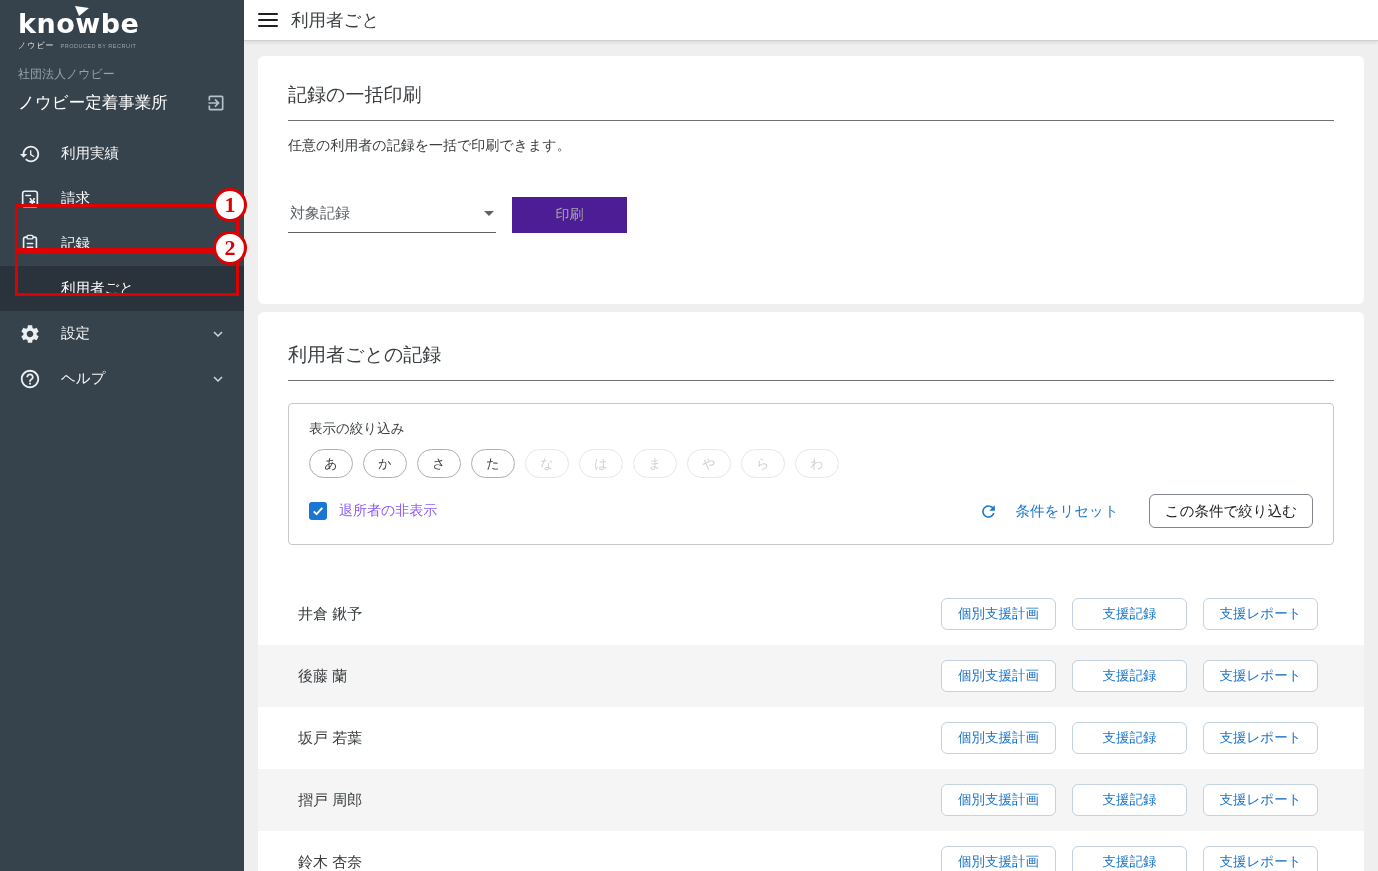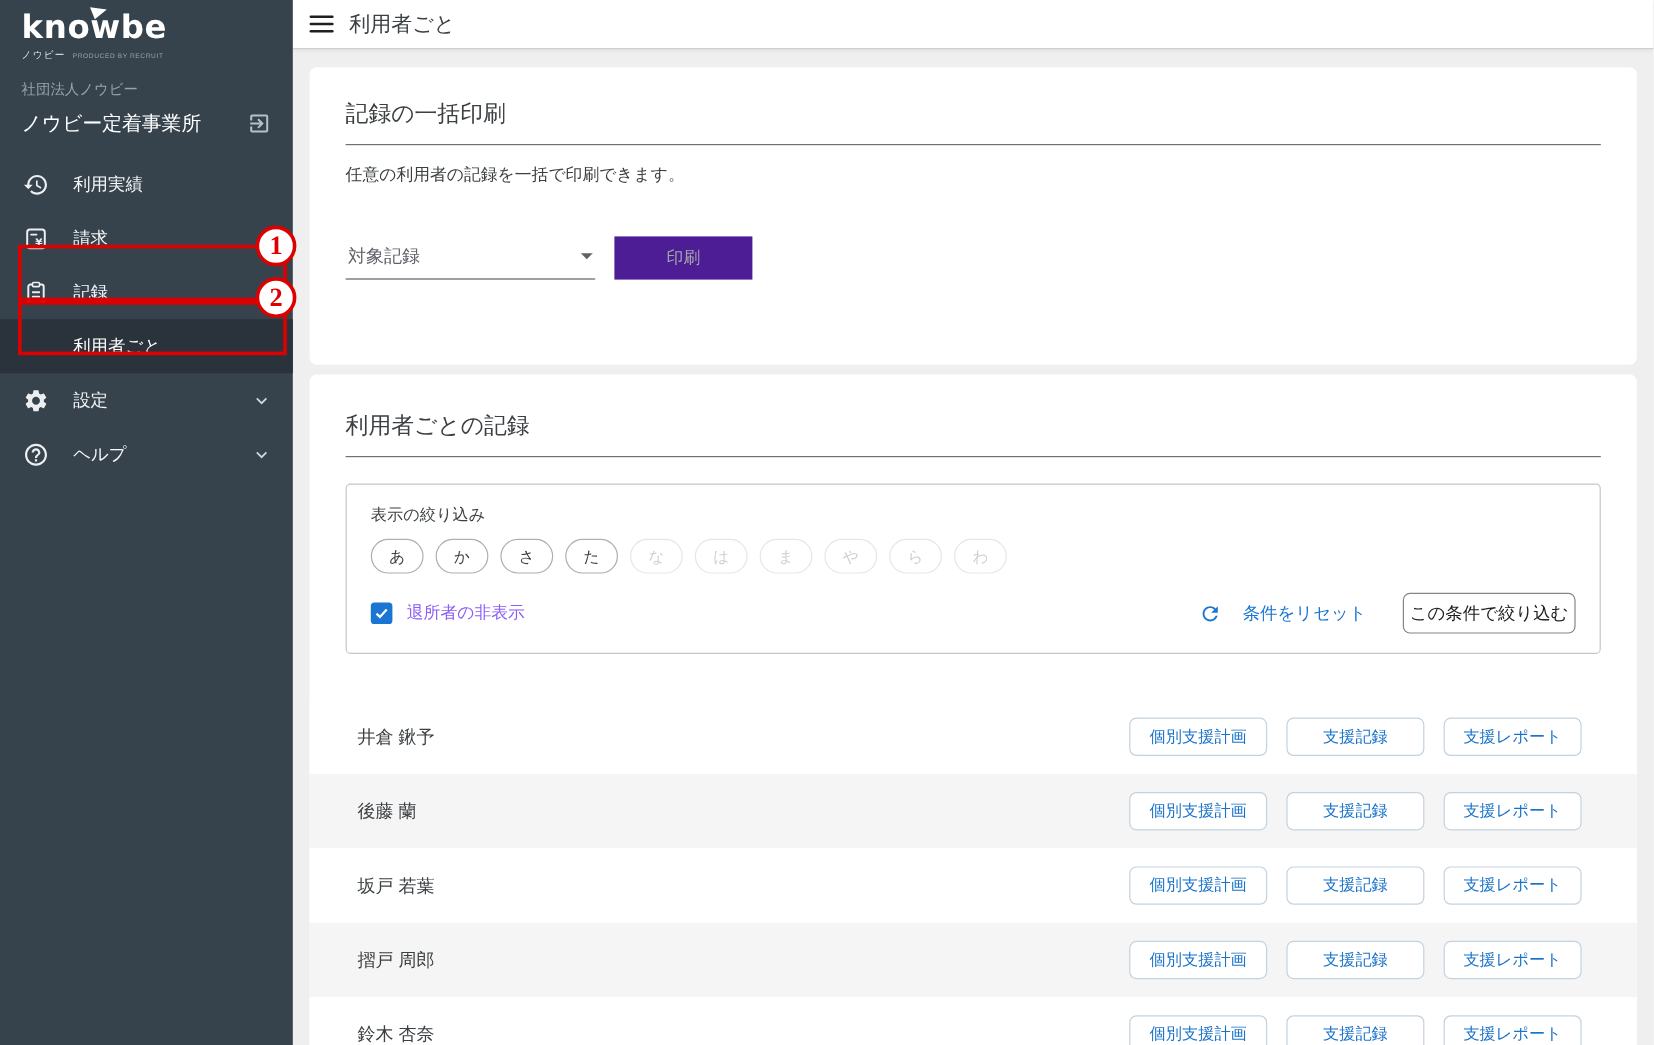--- a/index.html
+++ b/index.html
@@ -53,21 +53,21 @@
   .filter-box { margin:22px 30px 12px; border:1px solid #c7c7c7; border-radius:4px; padding:16px 20px; }
   .fb-heading { font-size:13.5px; color:#3c4043; }
   .fb-kana-label { margin-top:9px; font-size:13.5px; color:#3c4043; }
   .kana-row { display:flex; gap:10px; margin-top:11px; }
   .kana { width:44px; height:29px; border-radius:15px; border:1px solid #a9b0b6; background:#fff; display:flex; align-items:center; justify-content:center; font-size:13px; color:#3c4043; cursor:pointer; }
   .kana.off { border-color:#e4e7e9; color:#ccd1d5; }
   .fb-bottom { margin-top:16px; display:flex; align-items:center; }
   .checkbox { width:18px; height:18px; background:#1976d2; border-radius:3px; display:flex; align-items:center; justify-content:center; cursor:pointer; }
   .cb-label { margin-left:12px; font-size:14px; color:#8b5cf6; }
   .reset { margin-left:auto; display:flex; align-items:center; gap:18px; color:#1976d2; font-size:14.5px; cursor:pointer; }
-  .apply-btn { margin-left:30px; height:34px; padding:0 5px; background:#fff; border:1px solid #80868b; border-radius:6px; font-size:14.5px; color:#202124; font-family:inherit; cursor:pointer; }
+  .apply-btn { margin-left:30px; height:34px; padding:0 15px; background:#fff; border:1px solid #80868b; border-radius:6px; font-size:14.5px; color:#202124; font-family:inherit; cursor:pointer; }
 
   .user-list { margin-top:38px; }
   .user-row { height:62px; display:flex; align-items:center; padding:0 46px 0 40px; background:#fff; }
   .user-row.alt { background:#f5f5f5; }
   .user-name { font-size:15px; color:#3c4043; }
   .row-actions { margin-left:auto; display:flex; gap:16px; }
   .action-btn { width:115px; height:32px; background:#fff; border:1px solid #c3d2de; border-radius:6px; color:#1a73c8; font-size:13.5px; display:flex; align-items:center; justify-content:center; font-family:Liberation Mono, monospace; cursor:pointer; }
 </style>
 </head>
 <body>

